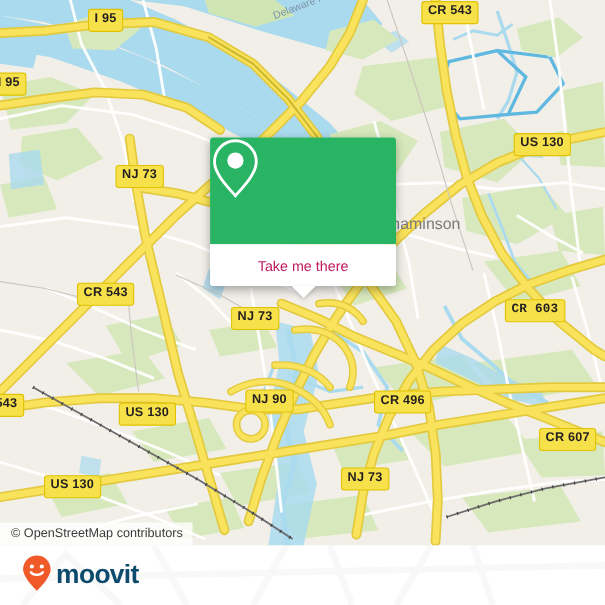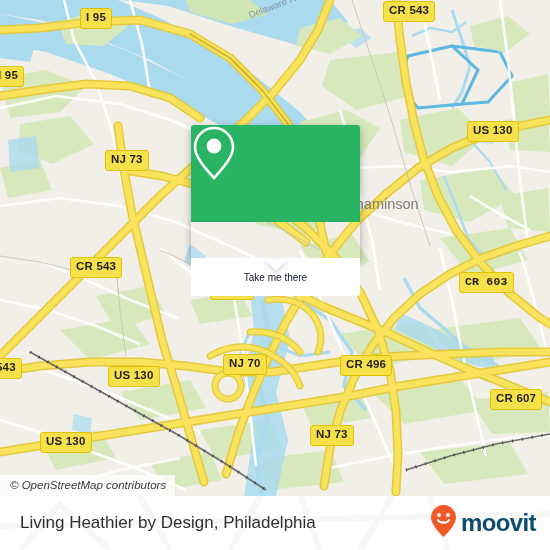--- a/index.html
+++ b/index.html
@@ -57,21 +57,20 @@
   
   .attrib{
     position:absolute;
     left:0; bottom:0;
     background:rgba(255,255,255,0.78);
     color:#3b3b3b;
     font-size:11.5px;
     padding:4px 9px 5px 10px;
     z-index:20;
     font-family:"Liberation Sans", sans-serif;
-    font-style:italic;
   }
 
   
   .card{
     position:absolute;
     left:191px; top:125px;
     width:169px; height:135px;
     border-radius:3px;
     box-shadow:0 3px 9px rgba(0,0,0,0.30);
     z-index:30;
@@ -81,24 +80,23 @@
     width:100%; height:97px;
     background:#29b464;
     border-radius:3px 3px 0 0;
     display:flex; align-items:center; justify-content:center;
   }
   .card-bottom{
     width:100%; height:38px;
     background:#ffffff;
     border-radius:0 0 3px 3px;
     display:flex; align-items:center; justify-content:center;
-    color:#0f172a;
-    font-size:10px;
+    color:#be185d;
+    font-size:13px;
     cursor:pointer;
-    margin-top:36px;
   }
   .card-tail{
     position:absolute;
     left:50%; bottom:-11px;
     margin-left:-11px;
     width:0;height:0;
     border-left:11px solid transparent;
     border-right:11px solid transparent;
     border-top:11px solid #ffffff;
     filter: drop-shadow(0 2px 2px rgba(0,0,0,0.18));
@@ -314,21 +312,21 @@
     <div class="shield" style="left:80px;  top:8px;">I 95</div>
     <div class="shield" style="left:-8px;  top:66px;">I 95</div>
     <div class="shield" style="left:383px; top:1px;">CR 543</div>
     <div class="shield" style="left:467px; top:121px;">US 130</div>
     <div class="shield" style="left:105px; top:150px;">NJ 73</div>
     <div class="shield" style="left:210px; top:279px;">NJ 73</div>
     <div class="shield" style="left:70px;  top:257px;">CR 543</div>
     <div class="shield" style="left:459px; top:272px;font-family:Liberation Mono, monospace;">CR 603</div>
     <div class="shield" style="left:-10px; top:358px;">543</div>
     <div class="shield" style="left:108px; top:366px;">US 130</div>
-    <div class="shield" style="left:223px; top:354px;">NJ 70</div>
+    <div class="shield" style="left:223px; top:354px;">NJ 90</div>
     <div class="shield" style="left:340px; top:355px;">CR 496</div>
     <div class="shield" style="left:490px; top:389px;">CR 607</div>
     <div class="shield" style="left:40px;  top:432px;">US 130</div>
     <div class="shield" style="left:310px; top:425px;">NJ 73</div>
 
     <div class="card">
       <div class="card-top">
         <span>
           <svg width="46" height="56" viewBox="0 0 46 56" aria-hidden="true">
             <path d="M23,3 C12.5,3 4,11.5 4,22 C4,33 16,45 23,53 C30,45 42,33 42,22 C42,11.5 33.5,3 23,3 Z" fill="none" stroke="#ffffff" stroke-width="2.6"></path>
@@ -349,21 +347,20 @@
         <path d="M20,54 L60,8 L110,54"></path>
         <path d="M140,0 L170,54"></path>
         <path d="M230,54 L260,0"></path>
         <path d="M300,0 L320,54"></path>
         <path d="M360,54 L392,0"></path>
         <path d="M430,0 L448,54"></path>
         <path d="M0,30 L550,18"></path>
       </g>
     </svg>
 
-    <div class="place-title">Living Heathier by Design, Philadelphia</div>
 
     <div class="brand">
       <span>
         <svg width="27" height="34" viewBox="0 0 27 34" aria-hidden="true">
           <path d="M13.5,1 C6.6,1 1,6.6 1,13.5 C1,21.5 13.5,33 13.5,33 C13.5,33 26,21.5 26,13.5 C26,6.6 20.4,1 13.5,1 Z" fill="#f05a28"></path>
           <circle cx="9" cy="11" r="1.9" fill="#ffffff"></circle>
           <circle cx="18" cy="11" r="1.9" fill="#ffffff"></circle>
           <path d="M8,16.2 C10,19.4 17,19.4 19,16.2" stroke="#ffffff" stroke-width="2.1" fill="none" stroke-linecap="round"></path>
         </svg>
       </span>

